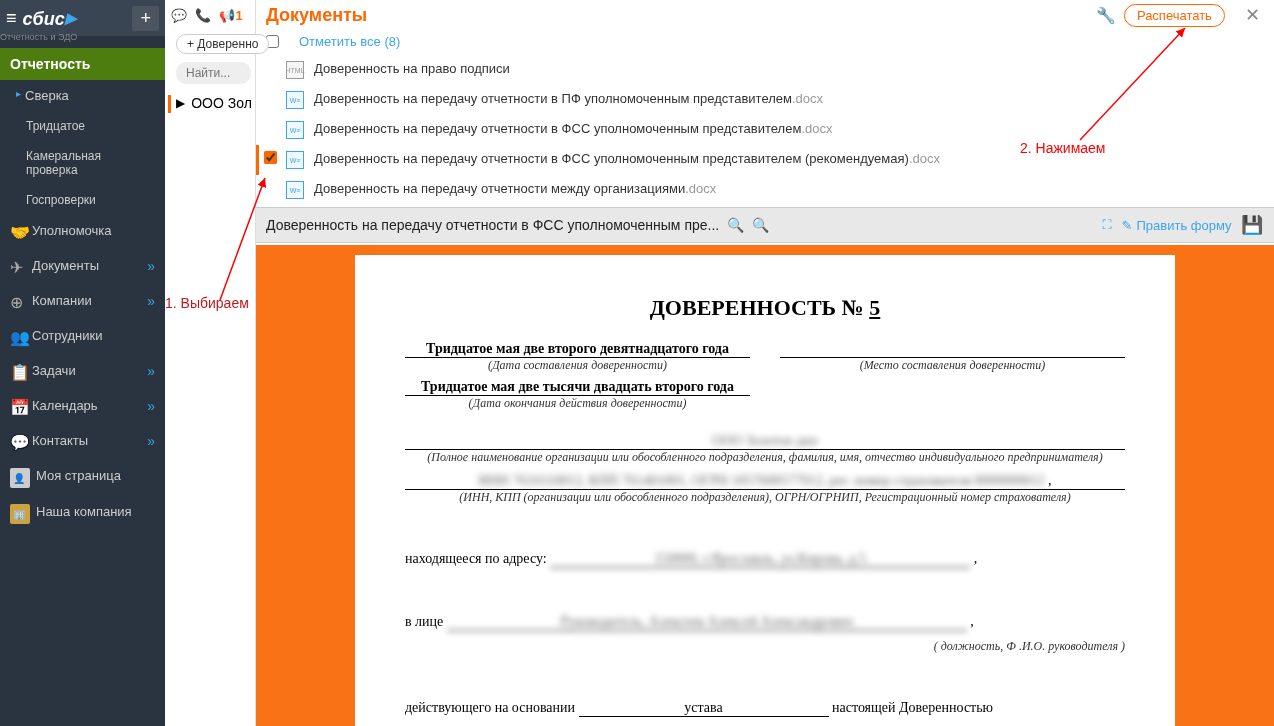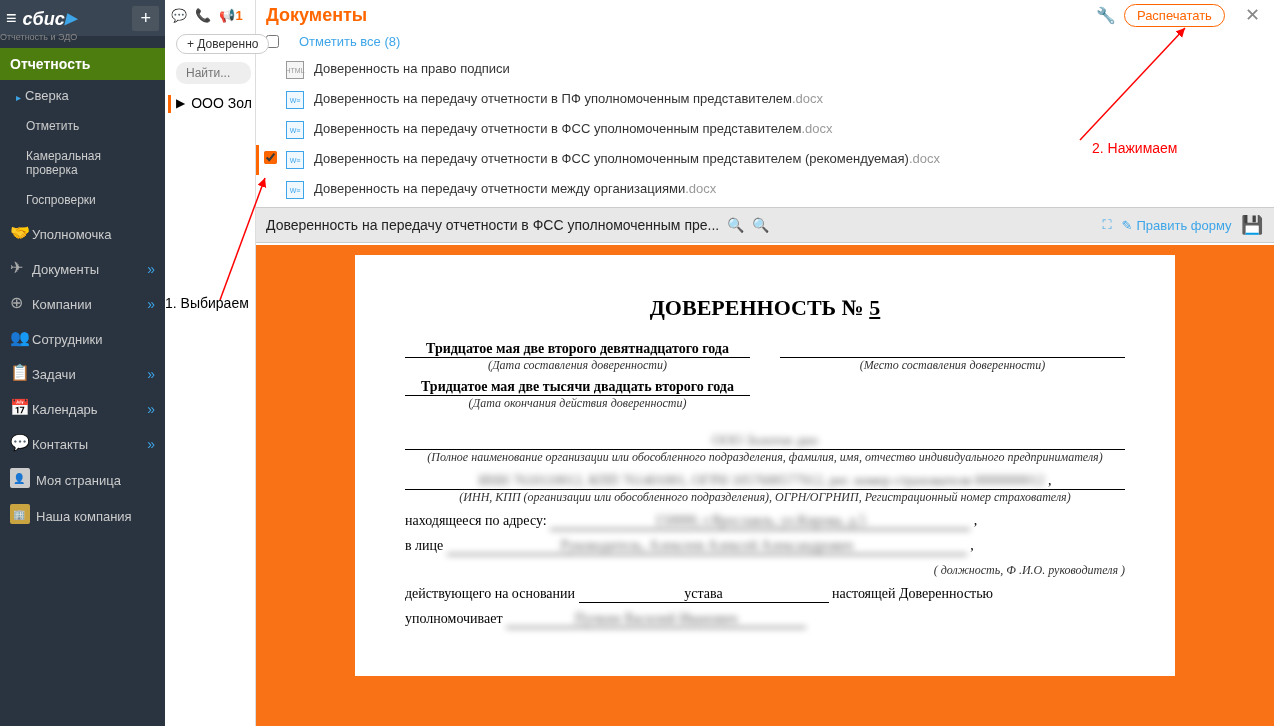--- a/index.html
+++ b/index.html
@@ -7,21 +7,21 @@
 
 
 .sidebar { position: absolute; left: 0; top: 0; width: 165px; height: 726px; background: #2a3440; color: #ccc; }
 .sidebar-header { height: 36px; background: #3a4553; display: flex; align-items: center; padding: 0 6px; }
 .burger { color: #fff; font-size: 18px; cursor: pointer; margin-right: 6px; }
 .logo { color: #fff; font-weight: bold; font-size: 18px; font-style: italic; }
 .logo-accent { color: #3da5e8; font-size: 22px; }
 .plus-btn { color: #fff; font-size: 18px; margin-left: auto; cursor: pointer; background: #4a5560; padding: 2px 8px; border-radius: 2px; }
 .logo-sub { font-size: 9px; color: #888; margin-top: -4px; margin-bottom: 6px; }
 .section-header { background: #4d7c0f; color: #fff; padding: 8px 10px; font-size: 14px; font-weight: bold; }
-.nav-item { display: flex; align-items: flex-end; padding: 8px 10px 8px 16px; color: #ccc; cursor: pointer; font-size: 13px; }
+.nav-item { display: flex; align-items: flex-start; padding: 8px 10px 8px 16px; color: #ccc; cursor: pointer; font-size: 13px; }
 .nav-item.sub { padding-left: 26px; font-size: 12px; }
 .nav-item.expanded::before { content: "▸"; color: #3da5e8; margin-right: 4px; font-size: 10px; }
 .nav-icon { width: 22px; display: inline-block; color: #aaa; font-size: 16px; }
 .nav-chevron { margin-left: auto; color: #3da5e8; font-size: 14px; }
 .nav-item.with-icon { padding-left: 10px; }
 .nav-avatar { width: 20px; height: 20px; background: #ccc; border-radius: 2px; margin-right: 6px; display: inline-flex; align-items: center; justify-content: center; font-size: 10px; }
 
 
 .topbar { position: absolute; left: 165px; top: 0; width: 90px; height: 30px; display: flex; align-items: center; padding: 0 6px; gap: 8px; color: #888; }
 .topbar .notif { color: #f60; font-weight: bold; }
@@ -68,43 +68,43 @@
 .doc-page { background: #fff; margin: 10px auto; width: 820px; padding: 40px 50px; font-family: "Times New Roman", serif; font-size: 14px; color: #000; }
 .doc-title-main { text-align: center; font-size: 22px; font-weight: bold; margin-bottom: 20px; }
 .doc-title-num { text-decoration: underline; }
 .field-row { display: flex; gap: 30px; margin-bottom: 6px; }
 .field-left { flex: 1; }
 .field-right { flex: 1; }
 .field-val { text-align: center; border-bottom: 1px solid #000; font-weight: bold; padding: 0 10px; }
 .field-hint { text-align: center; font-style: italic; font-size: 12px; color: #333; }
 .blur-text { filter: blur(3px); color: #666; }
 .doc-text { margin: 8px 0; }
-.inline-field { border-bottom: 1px solid #000; display: inline-block; min-width: 200px; text-align: center; padding: 0 10px; }
-
-
-.anno-text1 { position: absolute; left: 165px; top: 295px; color: #000000; font-size: 14px; z-index: 50; }
-.anno-text2 { position: absolute; left: 1092px; top: 140px; color: #f00; font-size: 14px; z-index: 50; }
+.inline-field { border-bottom: 1px solid #000; display: inline-block; min-width: 200px; text-align: center; padding: 0 10px; margin-top: 38px; }
+
+
+.anno-text1 { position: absolute; left: 165px; top: 295px; color: #b91c1c; font-size: 14px; z-index: 50; }
+.anno-text2 { position: absolute; left: 1020px; top: 140px; color: #f00; font-size: 14px; z-index: 50; }
 .anno-arrow { position: absolute; z-index: 49; pointer-events: none; }
 </style>
 </head>
 <body>
 
 <div class="sidebar">
   <div class="sidebar-header">
     <span class="burger">≡</span>
     <span class="logo"><span>сбис</span><span class="logo-accent">▸</span></span>
     <span class="plus-btn">+</span>
   </div>
   <div class="logo-sub">Отчетность и ЭДО</div>
   <div class="section-header">Отчетность</div>
   <div class="nav-item expanded">
       <span>Сверка</span>
     </div>
   <div class="nav-item sub">
-      <span>Отметить</span>
+      <span>Тридцатое</span>
     </div>
   <div class="nav-item sub">
       <span>Камеральная проверка</span>
     </div>
   <div class="nav-item sub">
       <span>Госпроверки</span>
     </div>
 
   <div class="nav-item with-icon">
       <span class="nav-icon">🤝</span>

